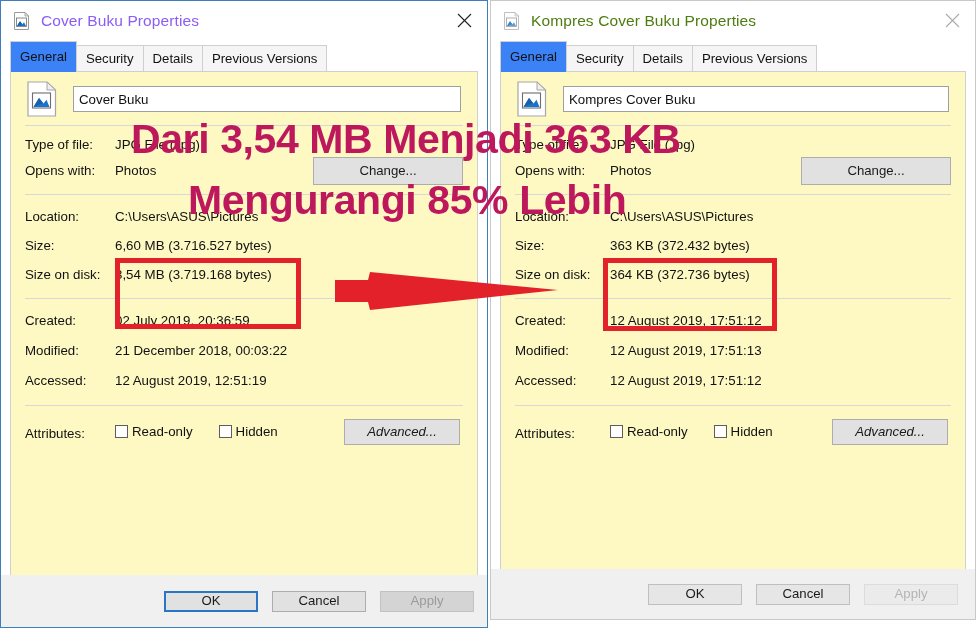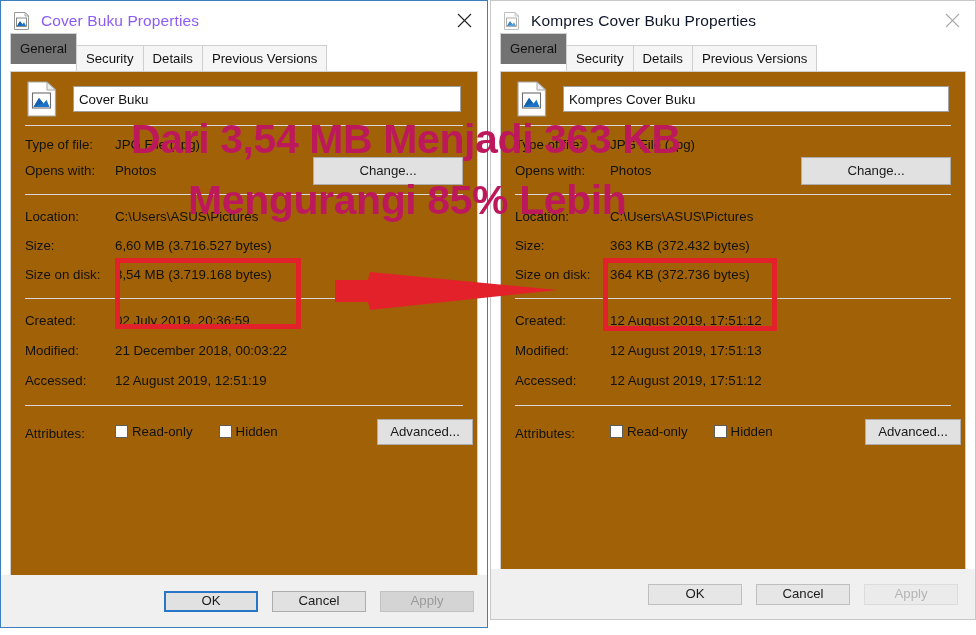--- a/index.html
+++ b/index.html
@@ -51,21 +51,21 @@
     margin-left: 12px;
     margin-right: 10px;
     position: relative;
     flex: 0 0 auto;
   }
   .title-text {
     font-size: 15.5px;
     color: #8b5cf6;
     letter-spacing: 0.1px;
   }
-  .window.inactive .title-text { color: #0f172a; }
+  .window.inactive .title-text { color: #4d7c0f; }
 
   .close-btn {
     position: absolute;
     right: 0;
     top: 0;
     width: 46px;
     height: 38px;
     display: flex;
     align-items: center;
     justify-content: center;
@@ -94,34 +94,34 @@
     padding: 4px 9px 4px 9px;
     height: 18px;
     line-height: 18px;
     box-sizing: content-box;
     position: relative;
     margin-right: -1px;
     cursor: default;
     white-space: nowrap;
   }
   .tab.selected {
-    background: #737373;
+    background: #3b82f6;
     height: 22px;
     line-height: 22px;
     z-index: 3;
-    margin-bottom: 8px;
+    margin-bottom: 0;
     border-color: #cfcfcf;
   }
 
   
   .tabpage {
     position: relative;
     margin: 0 9px;
     border: 1px solid #cfcfcf;
-    background: #a16207;
+    background: #fef9c3;
     box-sizing: border-box;
   }
   .window.active .tabpage { height: 532px; margin-top: -1px; }
   .window.inactive .tabpage { height: 528px; margin-top: -1px; }
 
   
   .filehdr {
     display: flex;
     align-items: center;
     padding: 12px 16px 0 16px;
@@ -179,24 +179,25 @@
   }
   .btn.change {
     position: absolute;
     width: 150px;
     height: 28px;
     right: 14px;
     top: -6px;
   }
   .btn.advanced {
     position: absolute;
-    width: 96px;
+    width: 116px;
     height: 26px;
-    right: 4px;
+    right: 17px;
     top: -5px;
+    font-style: italic;
   }
 
   .chk {
     display: inline-flex;
     align-items: center;
     margin-right: 26px;
     font-size: 13.3px;
     white-space: nowrap;
     justify-content: center;
   }

